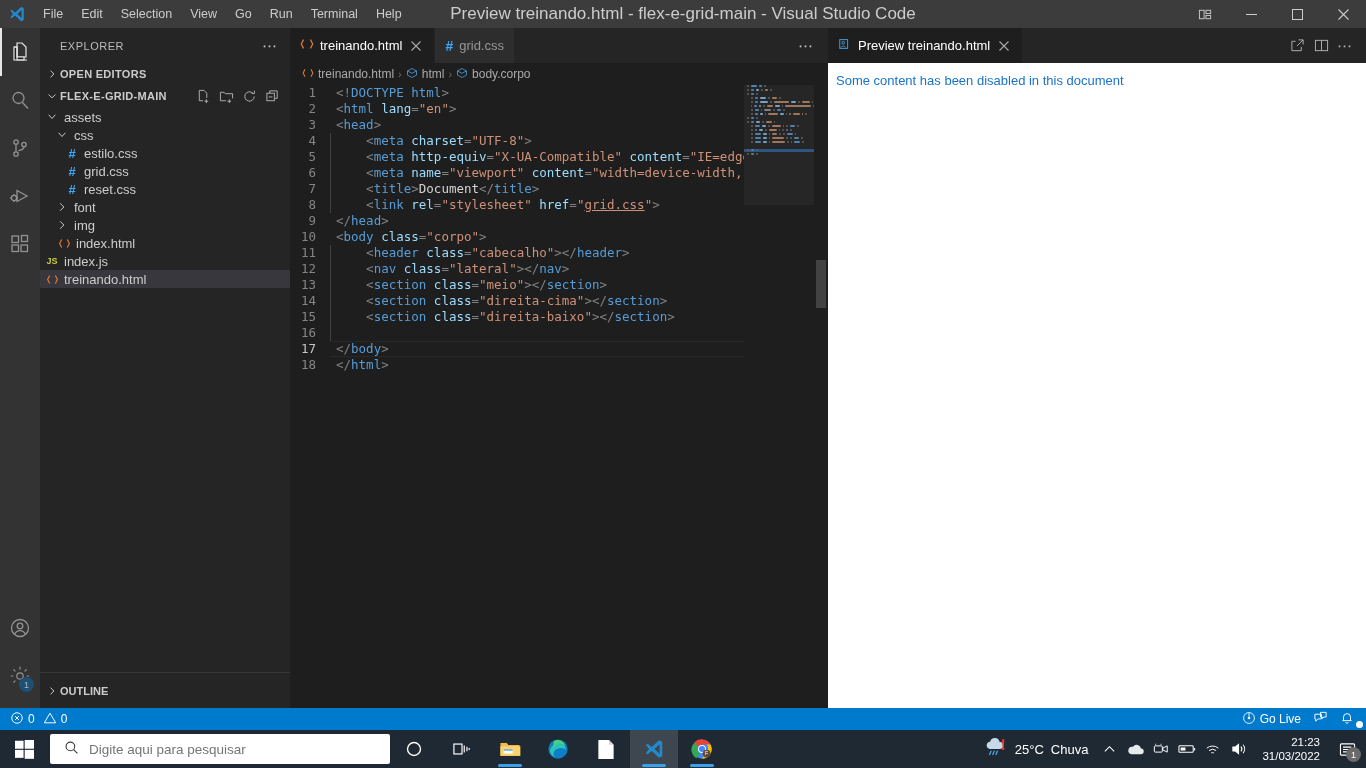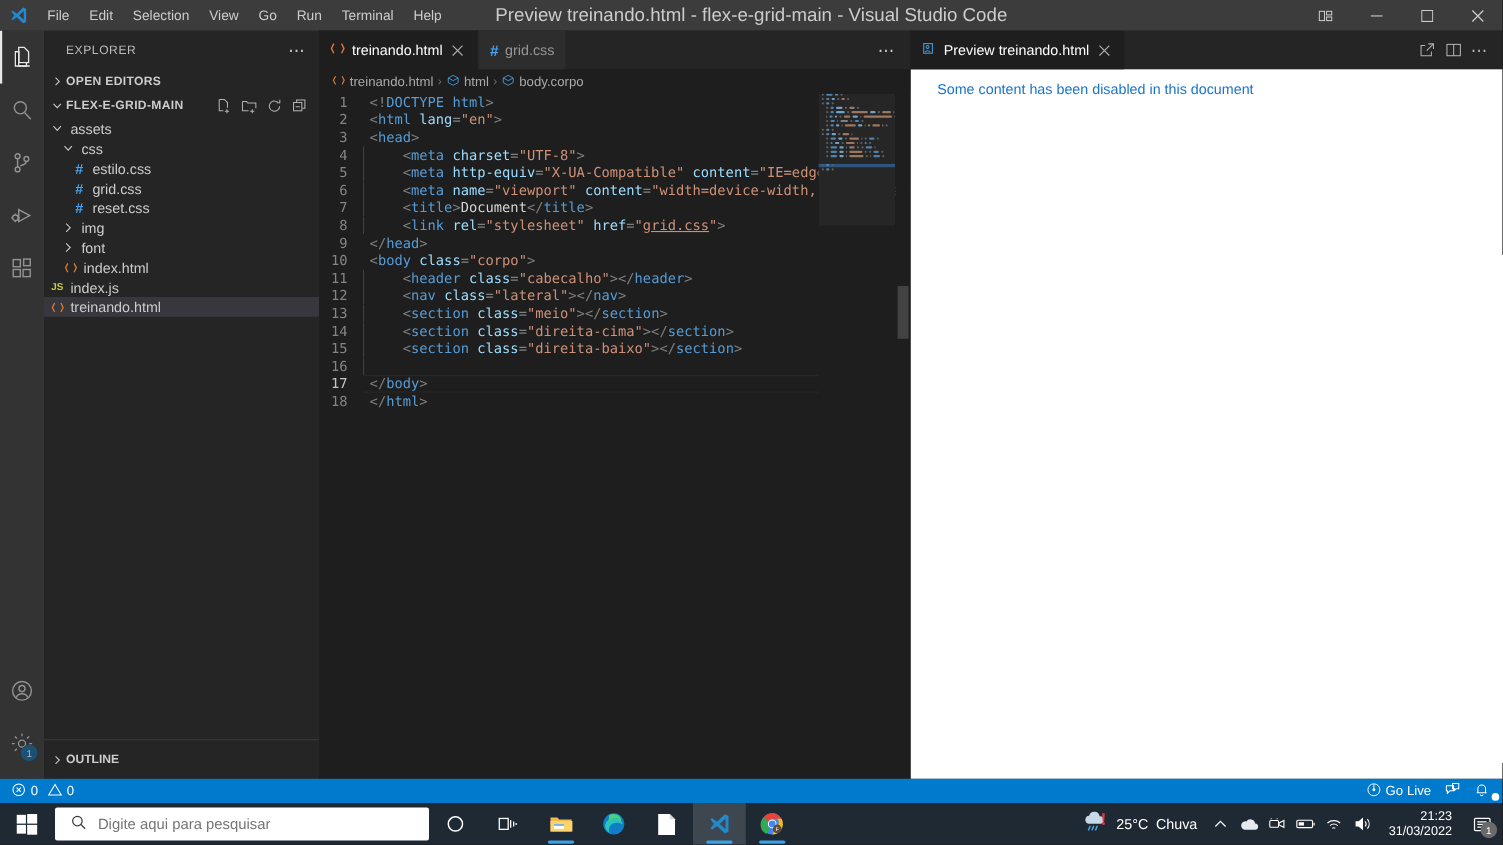--- a/index.html
+++ b/index.html
@@ -142,21 +142,21 @@
   
   .preview { position:absolute; left:828px; top:28px; width:538px; height:680px; background:#1e1e1e; }
   .pv-tabs { height:35px; background:#252526; display:flex; align-items:stretch; }
   .pv-tab {
     display:flex; align-items:center; gap:6px; padding:0 10px; font-size:13px;
     background:#1e1e1e; color:#ffffff; cursor:pointer;
   }
   .pv-actions { margin-left:auto; display:flex; align-items:center; gap:2px; padding-right:10px; }
   .pv-act { width:22px; height:22px; display:flex; align-items:center; justify-content:center; cursor:pointer; opacity:.85; }
   .pv-body { height:645px; background:#ffffff; }
-  .pv-notice { font-size:13px; color:#1a73c9; padding:10px 24px; font-family:"Liberation Sans",sans-serif; }
+  .pv-notice { font-size:13px; color:#1a73c9; padding:10px 8px; font-family:"Liberation Sans",sans-serif; }
 
   
   .statusbar {
     position:absolute; left:0; top:708px; width:1366px; height:22px;
     background:#007acc; display:flex; align-items:center; color:#ffffff; font-size:12px;
   }
   .sbar-item { height:22px; display:flex; align-items:center; gap:4px; padding:0 6px; cursor:pointer; }
   .sbar-right { margin-left:auto; display:flex; align-items:center; }
   .sb-notif-badge {
     position:absolute; right:3px; bottom:2px; width:7px; height:7px; border-radius:50%;
@@ -391,29 +391,29 @@
             <span style="color:#42a5f5;font-weight:bold;font-size:13px;line-height:1;">#</span>
           </span>
           <span>reset.css</span>
         </div>
         <div class="row" style="padding-left: 14px;">
           <span class="ico">
             <svg width="12" height="12" viewBox="0 0 16 16">
               <path d="M5.5 3 L10.5 8 L5.5 13" fill="none" stroke="#cccccc" stroke-width="1.3"></path>
             </svg>
           </span>
-          <span>img</span>
+          <span>font</span>
         </div>
         <div class="row" style="padding-left: 14px;">
           <span class="ico">
             <svg width="12" height="12" viewBox="0 0 16 16">
               <path d="M5.5 3 L10.5 8 L5.5 13" fill="none" stroke="#cccccc" stroke-width="1.3"></path>
             </svg>
           </span>
-          <span>font</span>
+          <span>img</span>
         </div>
         <div class="row" style="padding-left: 16px;">
           <span class="ico">
             <svg width="13" height="13" viewBox="0 0 16 16">
               <path d="M4.5 3 L2 8 L4.5 13" fill="none" stroke="#e37933" stroke-width="1.4"></path>
               <path d="M11.5 3 L14 8 L11.5 13" fill="none" stroke="#e37933" stroke-width="1.4"></path>
             </svg>
           </span>
           <span>index.html</span>
         </div>

